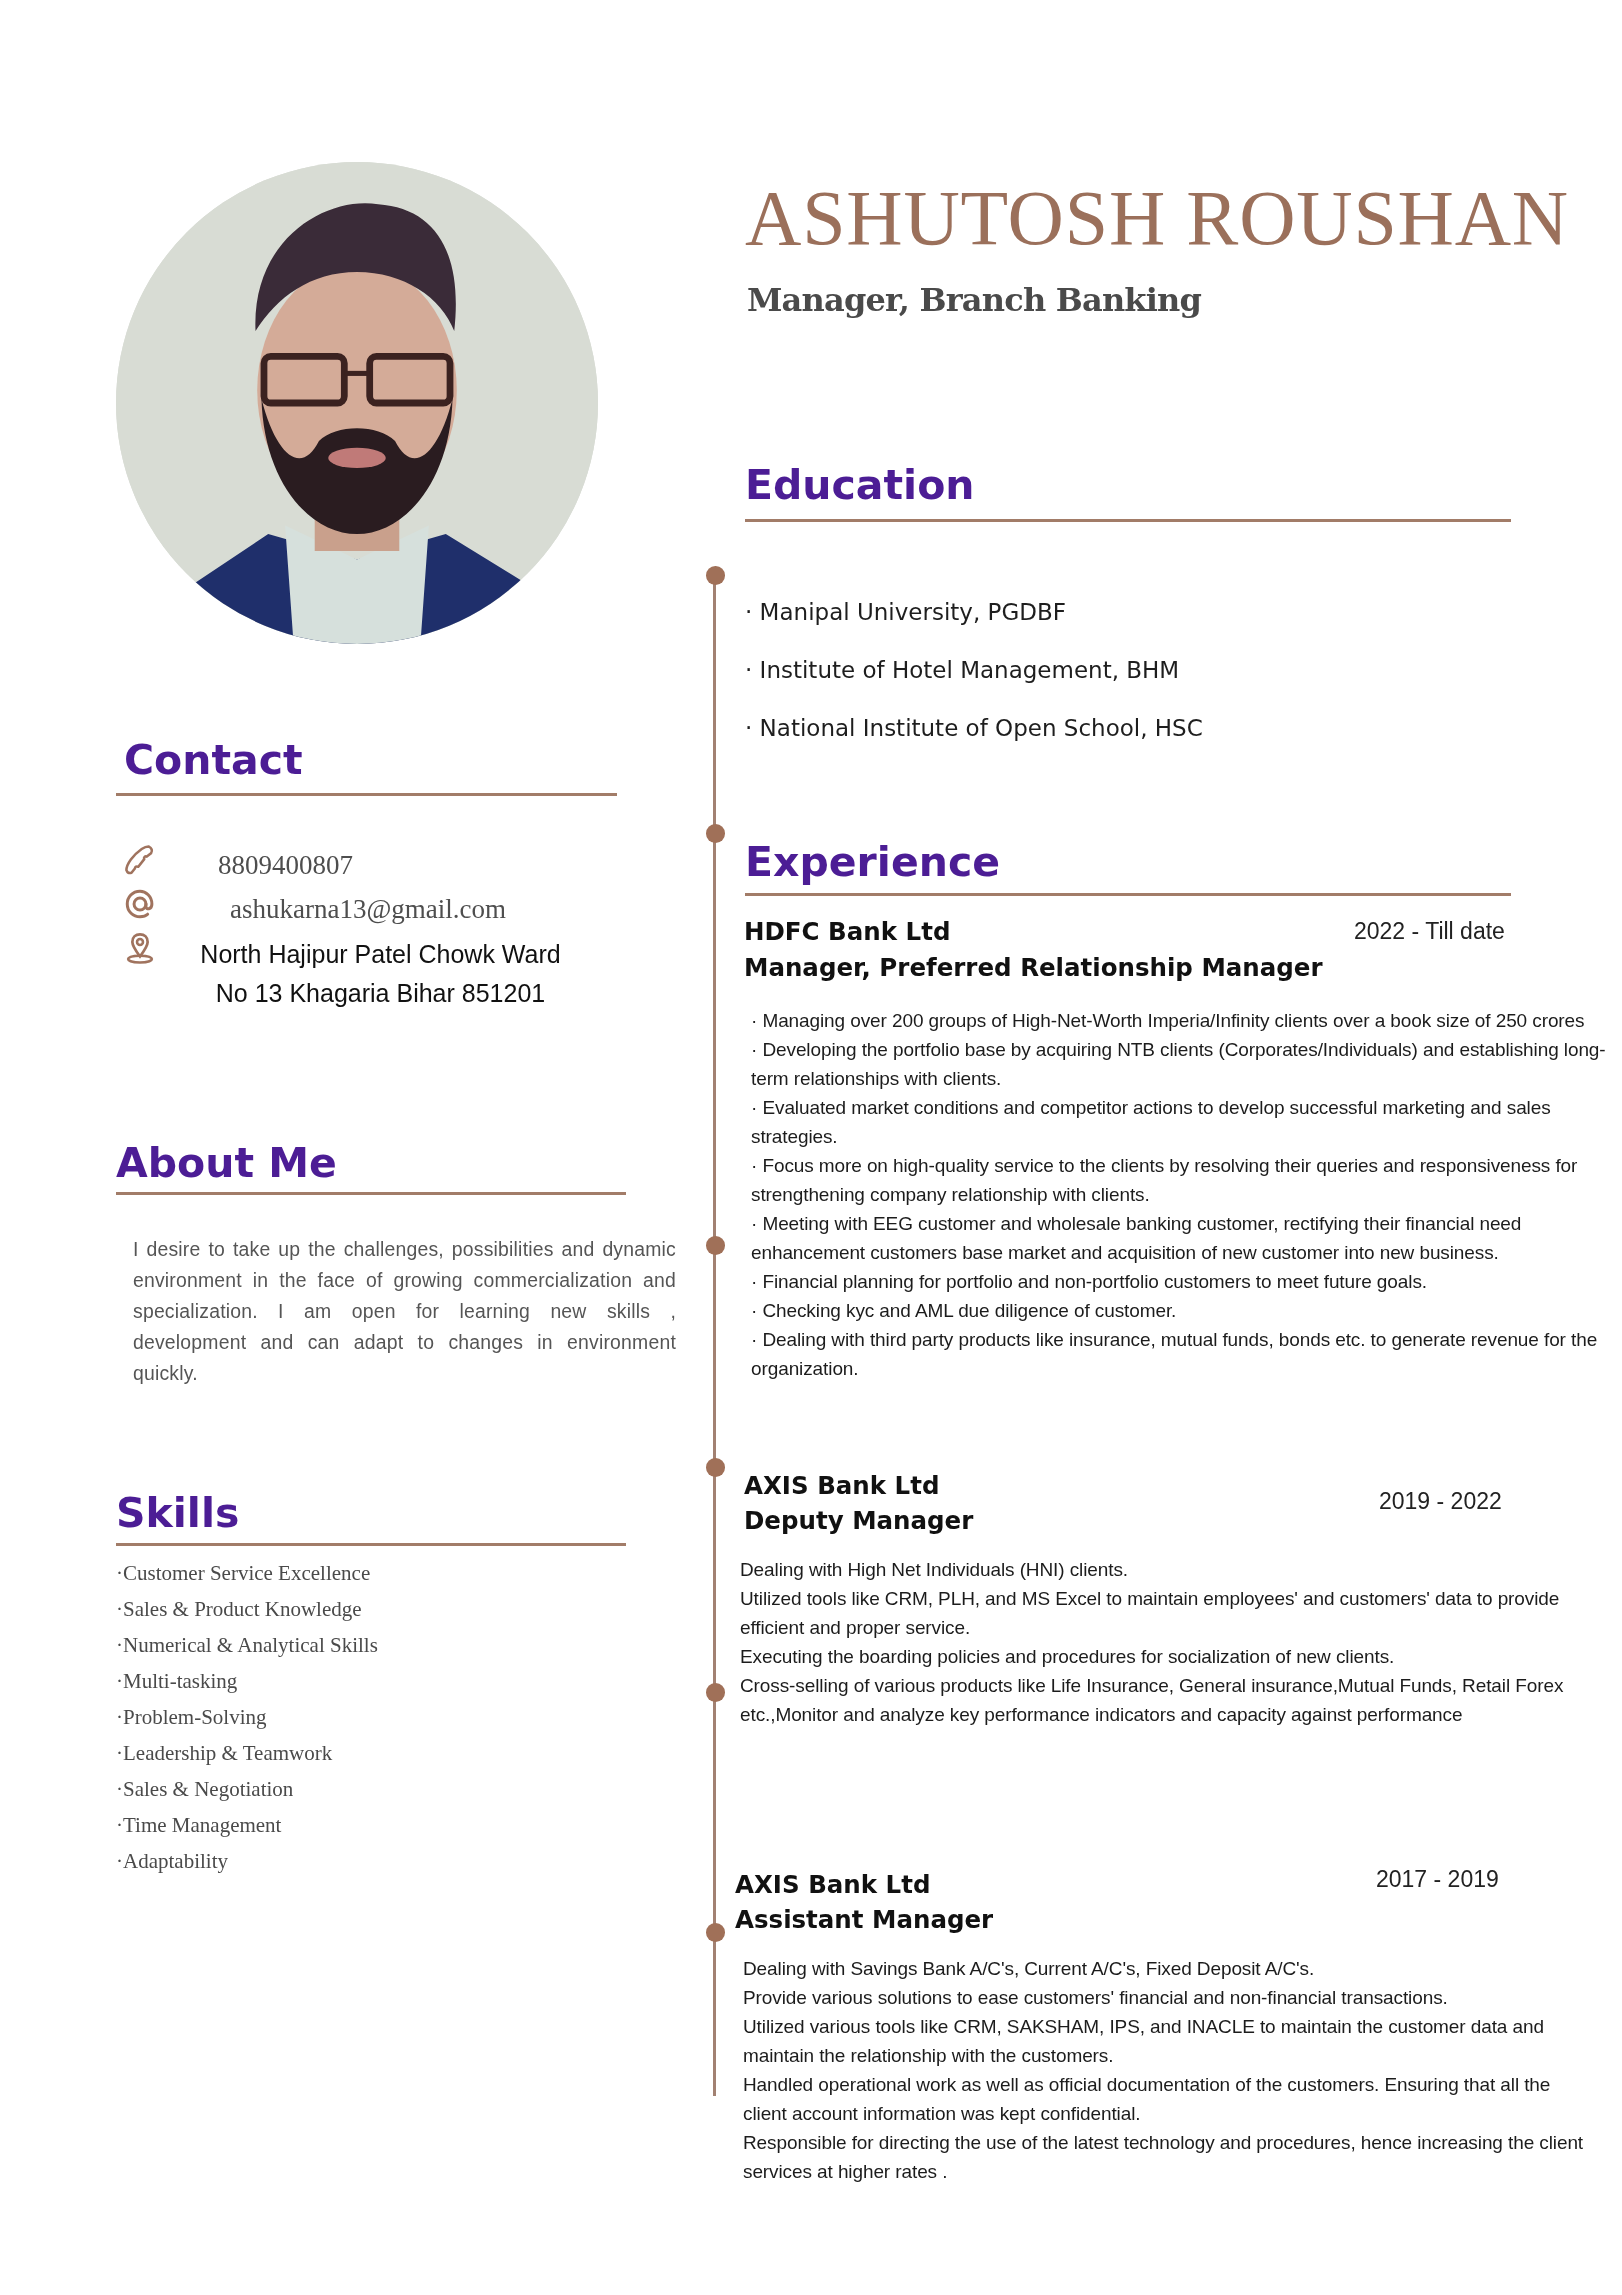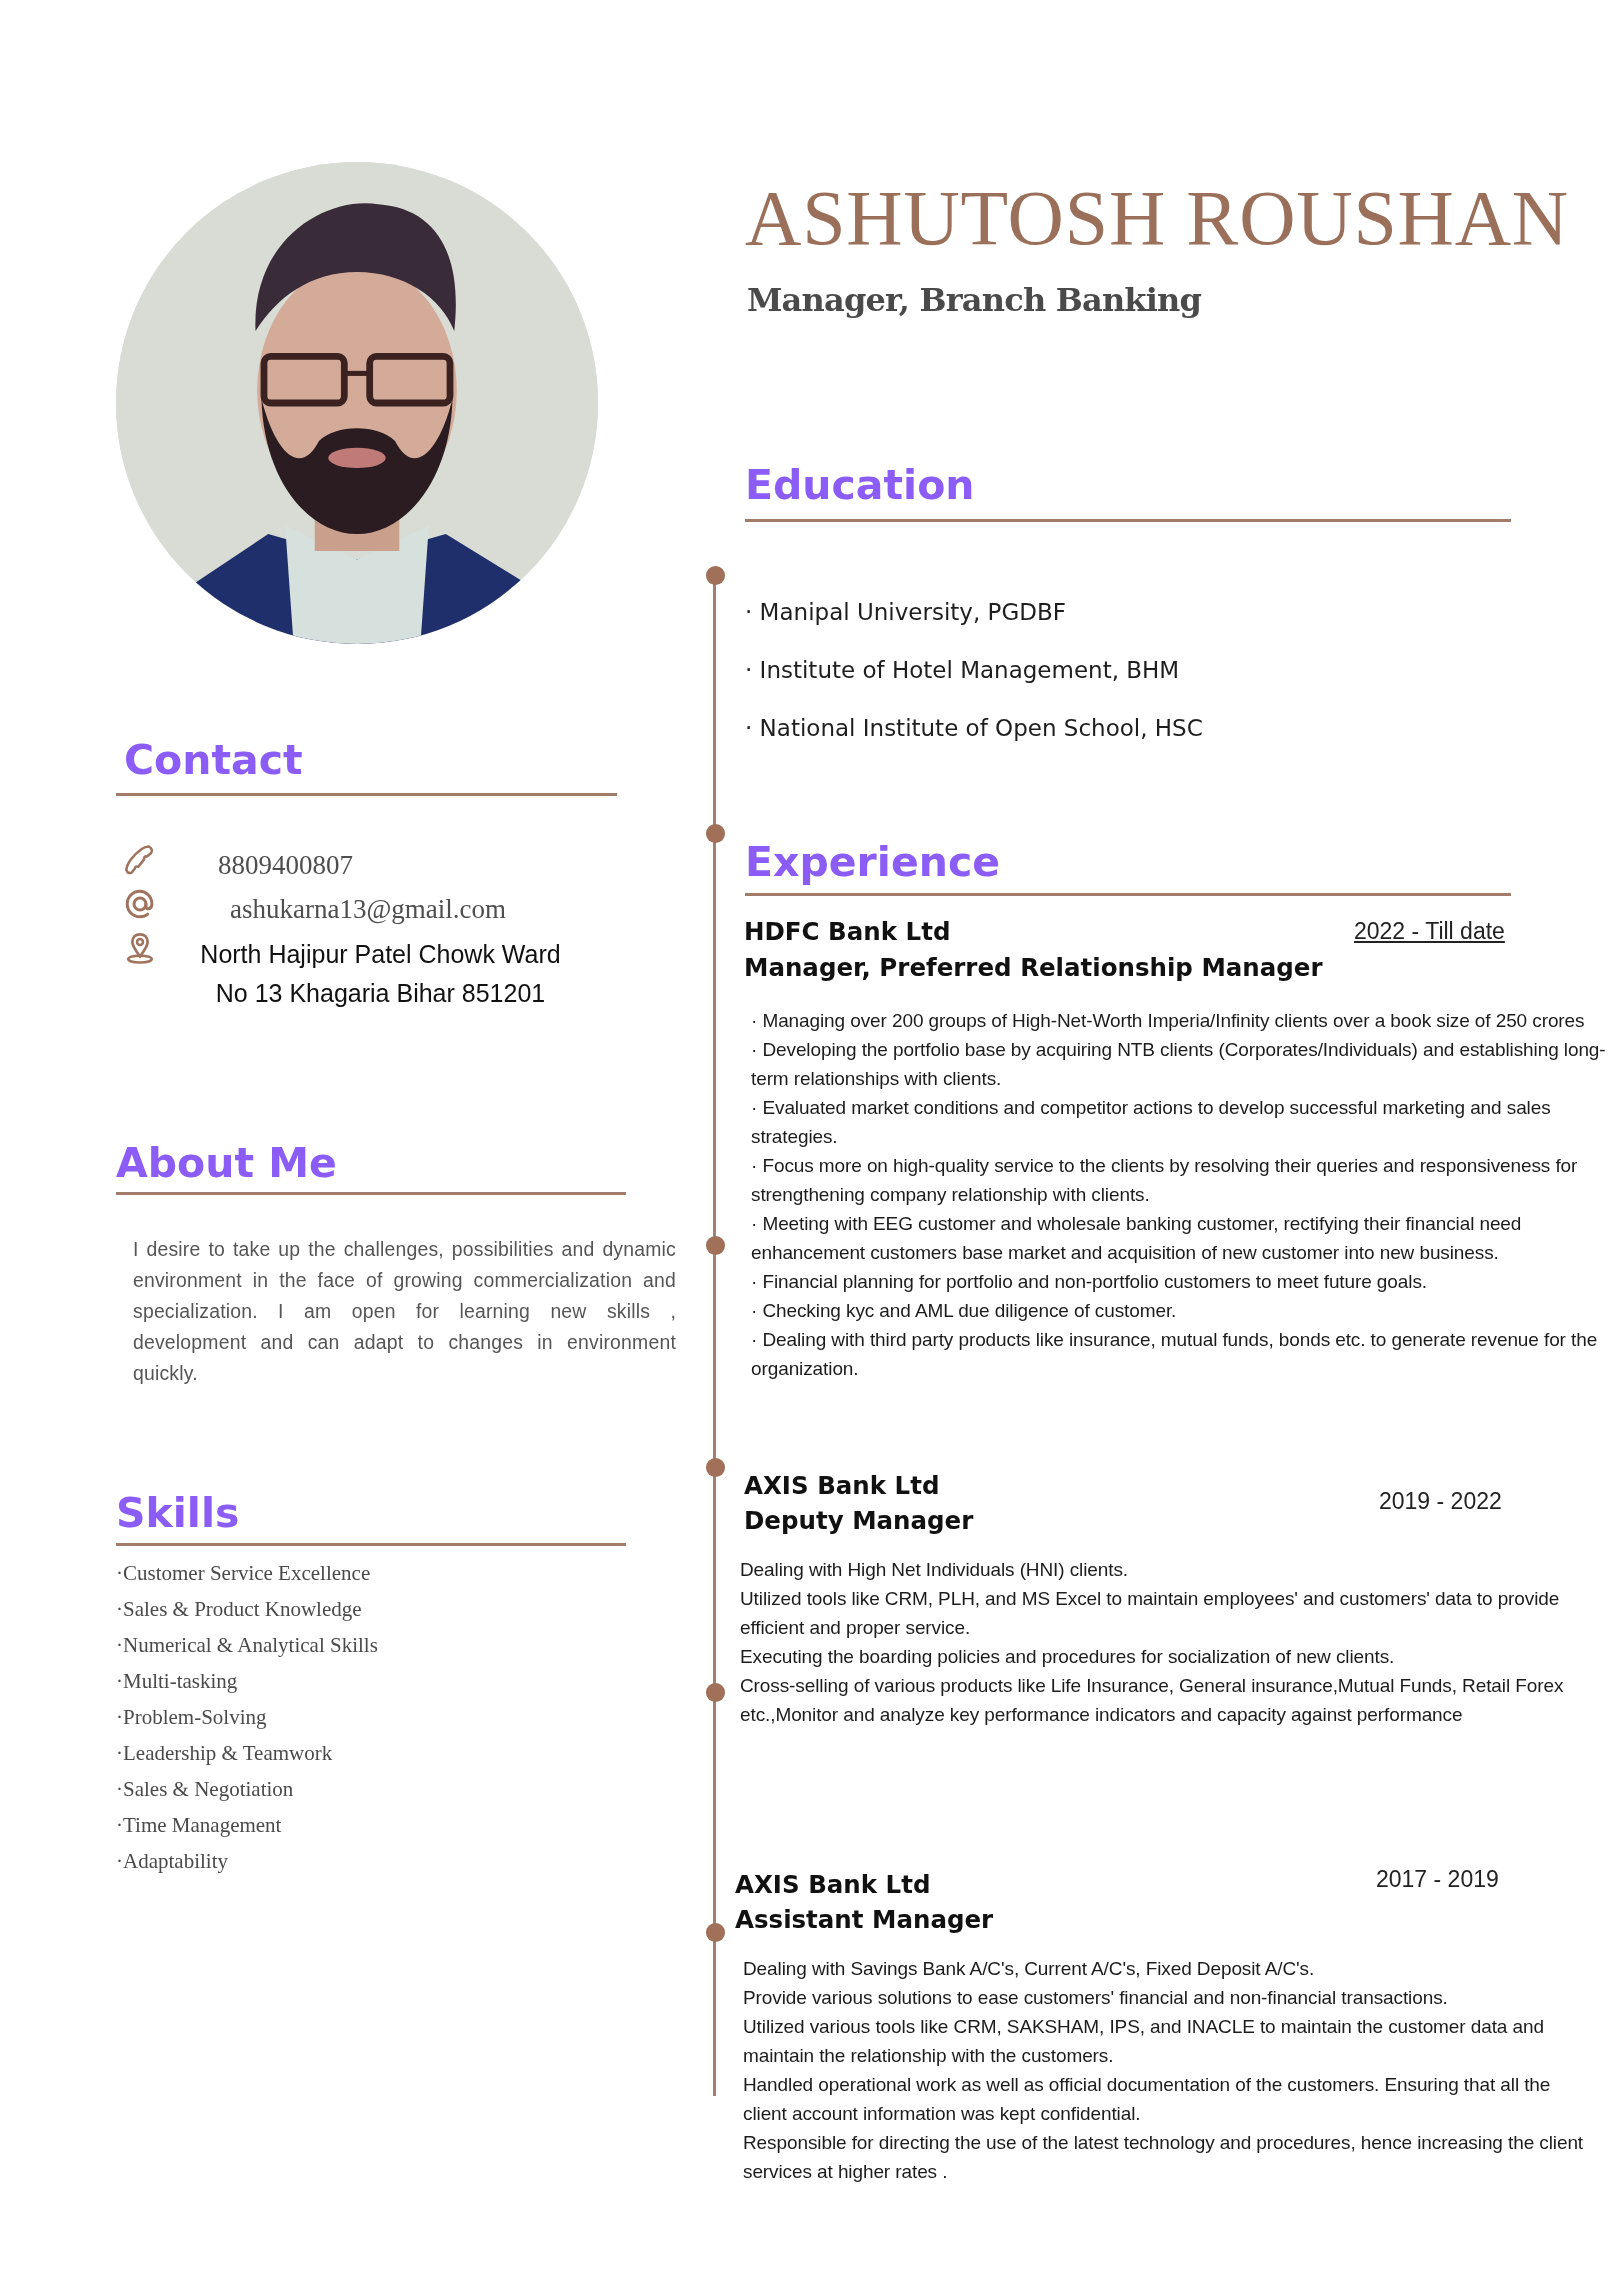--- a/index.html
+++ b/index.html
@@ -23,21 +23,21 @@
     }
     .subtitle {
       left: 747px; top: 284px; font-family: "DejaVu Serif", serif;
       font-size: 32px; color: #4a4a4a; font-weight: bold; line-height: 1;
       letter-spacing: -0.8px;
     }
 
     
     .sec-title {
       font-family: "DejaVu Sans", sans-serif; font-weight: bold;
-      font-size: 41px; color: #8b5cf6; line-height: 1;
+      font-size: 41px; color: #4c1d95; line-height: 1;
     }
     .sec-rule { height: 2.5px; background: #a27c68; }
 
     
     .contact-title { left: 124px; top: 740px; }
     .contact-rule { left: 116px; top: 793px; width: 501px; }
     .contact-row { position: absolute; display: flex; align-items: center; }
     .contact-icon { width: 34px; height: 34px; }
     .contact-text {
       font-family: "Liberation Serif", serif; font-size: 27px; color: #4e4e4e;
@@ -192,21 +192,21 @@
   <li>· Manipal University, PGDBF</li>
   <li>· Institute of Hotel Management, BHM</li>
   <li>· National Institute of Open School, HSC</li>
 </ul>
 
 <h2 class="abs sec-title exp-title">Experience</h2>
 <div class="abs sec-rule exp-rule"></div>
 
 <div class="job-company" style="left:744px; top:920px;">HDFC Bank Ltd</div>
 <div class="job-role" style="left:744px; top:956px;">Manager, Preferred Relationship Manager</div>
-<div class="job-dates" style="left:1354px; top:920px;text-decoration:underline;">2022 - Till date</div>
+<div class="job-dates" style="left:1354px; top:920px;">2022 - Till date</div>
 <ul class="job-list" style="left:751px; top:1006px; width:864px;">
   <li>· Managing over 200 groups of High-Net-Worth Imperia/Infinity clients over a book size of 250 crores</li>
   <li>· Developing the portfolio base by acquiring NTB clients (Corporates/Individuals) and establishing long-term relationships with clients.</li>
   <li>· Evaluated market conditions and competitor actions to develop successful marketing and sales strategies.</li>
   <li>· Focus more on high-quality service to the clients by resolving their queries and responsiveness for strengthening company relationship with clients.</li>
   <li>· Meeting with EEG customer and wholesale banking customer, rectifying their financial need enhancement customers base market and acquisition of new customer into new business.</li>
   <li>· Financial planning for portfolio and non-portfolio customers to meet future goals.</li>
   <li>· Checking kyc and AML due diligence of customer.</li>
   <li>· Dealing with third party products like insurance, mutual funds, bonds etc. to generate revenue for the organization.</li>
 </ul>

